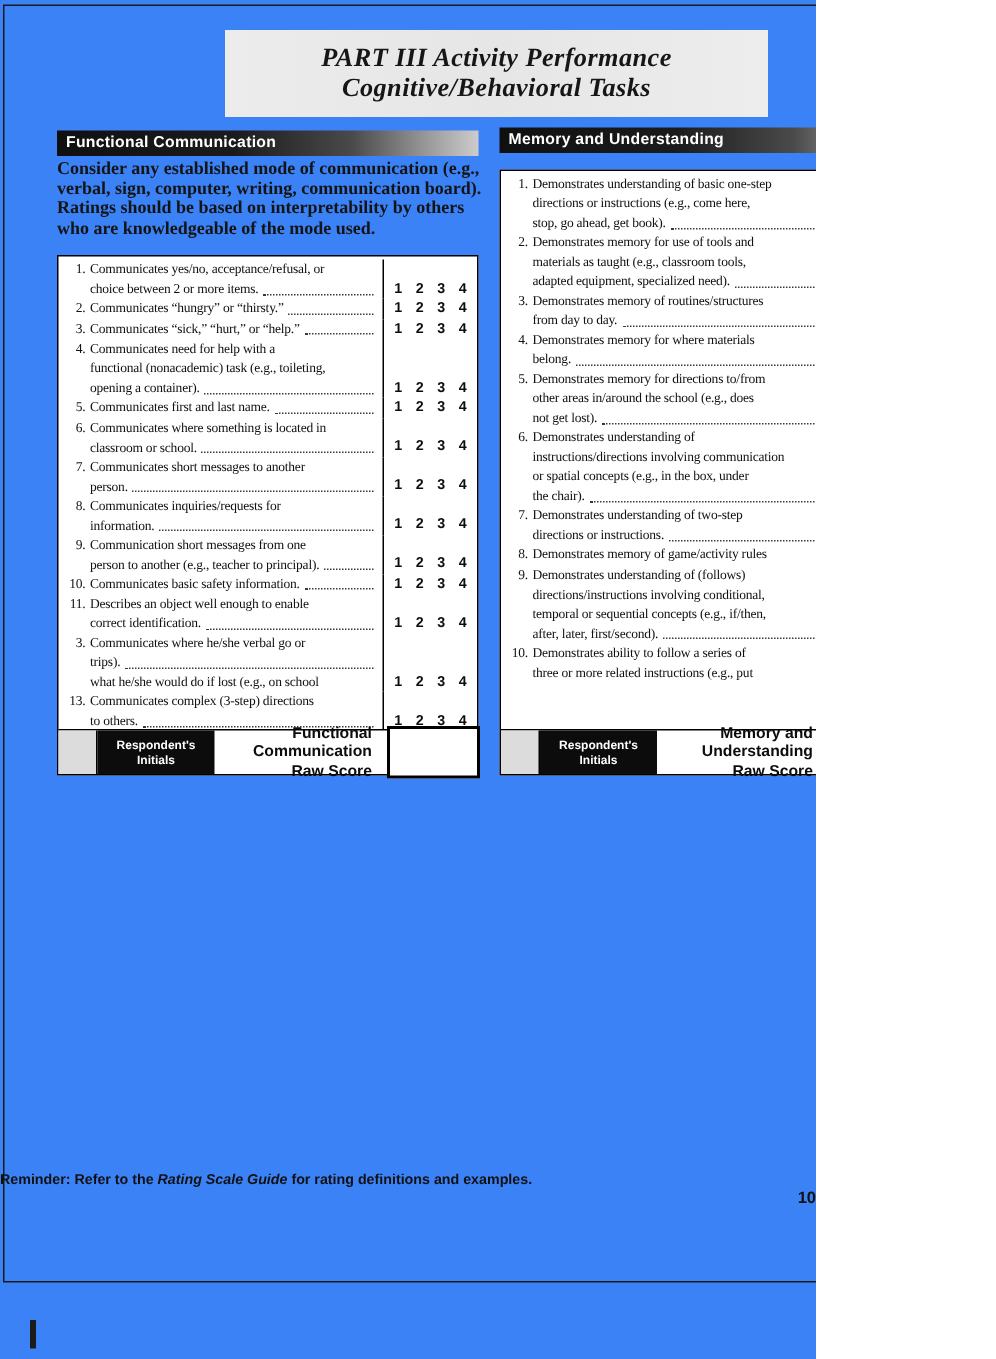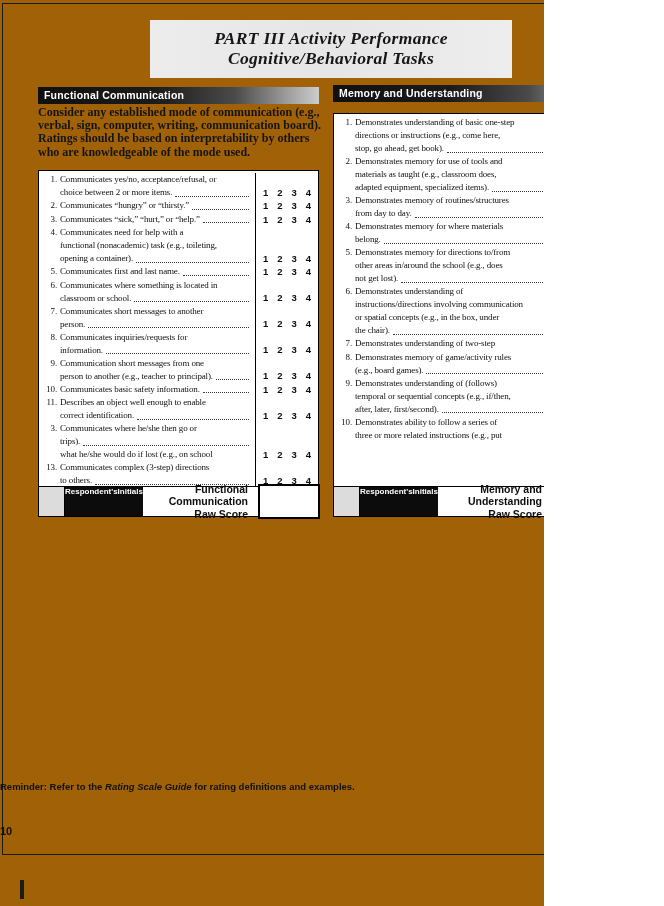--- a/index.html
+++ b/index.html
@@ -1,17 +1,17 @@
 <!DOCTYPE html>
 <html><head>
 <meta charset="utf-8">
 <style>
   html,body { margin:0; padding:0; background:#ffffff; }
   .page {
-    position:relative; width:544px; height:906px; background:#a16207;
+    position:relative; width:544px; height:906px; background:#3b82f6;
     font-family:"Liberation Serif", serif; color:#111; overflow:hidden;
   }
   .scan-border {
     position:absolute; left:2px; top:3px; width:657px; height:850px;
     border:1.5px solid #1a1a1a; pointer-events:none;
   }
   
   .title-band {
     position:absolute; left:150px; top:20px; width:362px; height:58px;
     background:linear-gradient(to right,#ececec,#e6e6e6 50%,#ededed);
@@ -60,40 +60,40 @@
   }
   
   .score-row {
     height:29px; flex:none; border-top:1.6px solid #000;
     display:flex; align-items:stretch; position:relative;
     font-family:"Liberation Sans", sans-serif;
   }
   .init-gray { width:26px; flex:none; background:#dcdcdc; border-right:1.4px solid #000; box-sizing:border-box; }
   .init-black {
     width:78px; flex:none; background:#0c0c0c; color:#fff;
-    display:flex; justify-content:center; text-align:center;
+    display:flex; flex-direction:column; justify-content:center; text-align:center;
     font-size:8px; font-weight:bold; line-height:9.5px;
   }
   .score-label {
     flex:1; display:flex; flex-direction:column; justify-content:center;
     text-align:right; padding-right:70px; font-weight:bold;
     font-size:10.5px; line-height:12.5px; color:#0d0d0d;
   }
   .score-box {
     position:absolute; right:-2px; top:-3px; bottom:-3px; width:62px;
     border:2.5px solid #000; background:#fff; box-sizing:border-box;
   }
   
   .reminder {
     position:absolute; left:0; top:781px; width:100%; margin:0; text-align:left;
     font-family:"Liberation Sans", sans-serif; font-size:9.5px; font-weight:bold; color:#111;
   }
   .reminder em { font-style:italic; }
   .page-number {
-    position:absolute; left:0; top:825px; width:100%; text-align:left;
+    position:absolute; left:0; top:793px; width:100%; text-align:right;
     font-family:"Liberation Sans", sans-serif; font-size:11px; font-weight:bold; color:#111;
   }
   .reg-mark { position:absolute; left:20px; top:880px; width:4px; height:19px; background:#1c1c1c; }
 </style>
 </head>
 <body>
 
 <div class="page">
   <div class="scan-border"></div>
 
@@ -305,21 +305,21 @@
             <span>1</span>
             <span>2</span>
             <span>3</span>
             <span>4</span>
           </div>
         </div>
         <div class="item-row">
           <div class="item-text">
             <div class="line">
               <span class="num">3.</span>
-              <span class="txt">Communicates where he/she then go or</span>
+              <span class="txt">Communicates where he/she verbal go or</span>
             </div>
             <div class="line">
               <span class="num"></span>
               <span class="txt">trips).</span>
               <span class="leader"></span>
             </div>
             <div class="line">
               <span class="num"></span>
               <span class="txt">what he/she would do if lost (e.g., on school</span>
             </div>
@@ -395,25 +395,25 @@
           </div>
         </div>
         <div class="item-row">
           <div class="item-text">
             <div class="line">
               <span class="num">2.</span>
               <span class="txt">Demonstrates memory for use of tools and</span>
             </div>
             <div class="line">
               <span class="num"></span>
-              <span class="txt">materials as taught (e.g., classroom does,</span>
-            </div>
-            <div class="line">
-              <span class="num"></span>
-              <span class="txt">adapted equipment, specialized items).</span>
+              <span class="txt">materials as taught (e.g., classroom tools,</span>
+            </div>
+            <div class="line">
+              <span class="num"></span>
+              <span class="txt">adapted equipment, specialized need).</span>
               <span class="leader"></span>
             </div>
           </div>
           <div class="item-rating">
             <span>1</span>
             <span>2</span>
             <span>3</span>
             <span>4</span>
           </div>
         </div>
@@ -504,52 +504,56 @@
             <span>3</span>
             <span>4</span>
           </div>
         </div>
         <div class="item-row">
           <div class="item-text">
             <div class="line">
               <span class="num">7.</span>
               <span class="txt">Demonstrates understanding of two-step</span>
             </div>
+            <div class="line">
+              <span class="num"></span>
+              <span class="txt">directions or instructions.</span>
+              <span class="leader"></span>
+            </div>
           </div>
           <div class="item-rating">
             <span>1</span>
             <span>2</span>
             <span>3</span>
             <span>4</span>
           </div>
         </div>
         <div class="item-row">
           <div class="item-text">
             <div class="line">
               <span class="num">8.</span>
               <span class="txt">Demonstrates memory of game/activity rules</span>
             </div>
-            <div class="line">
-              <span class="num"></span>
-              <span class="txt">(e.g., board games).</span>
-              <span class="leader"></span>
-            </div>
           </div>
           <div class="item-rating">
             <span>1</span>
             <span>2</span>
             <span>3</span>
             <span>4</span>
           </div>
         </div>
         <div class="item-row">
           <div class="item-text">
             <div class="line">
               <span class="num">9.</span>
               <span class="txt">Demonstrates understanding of (follows)</span>
+            </div>
+            <div class="line">
+              <span class="num"></span>
+              <span class="txt">directions/instructions involving conditional,</span>
             </div>
             <div class="line">
               <span class="num"></span>
               <span class="txt">temporal or sequential concepts (e.g., if/then,</span>
             </div>
             <div class="line">
               <span class="num"></span>
               <span class="txt">after, later, first/second).</span>
               <span class="leader"></span>
             </div>

